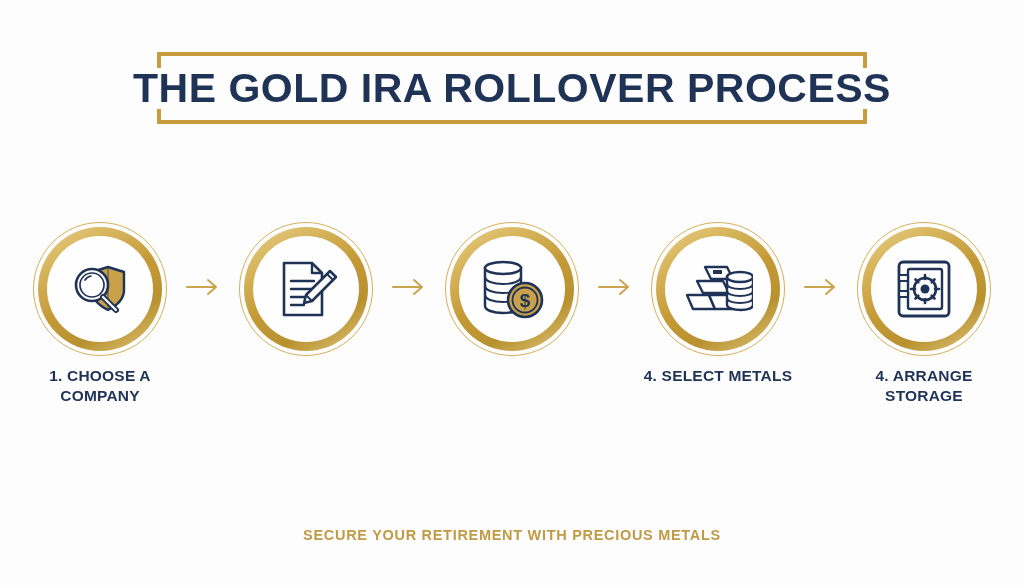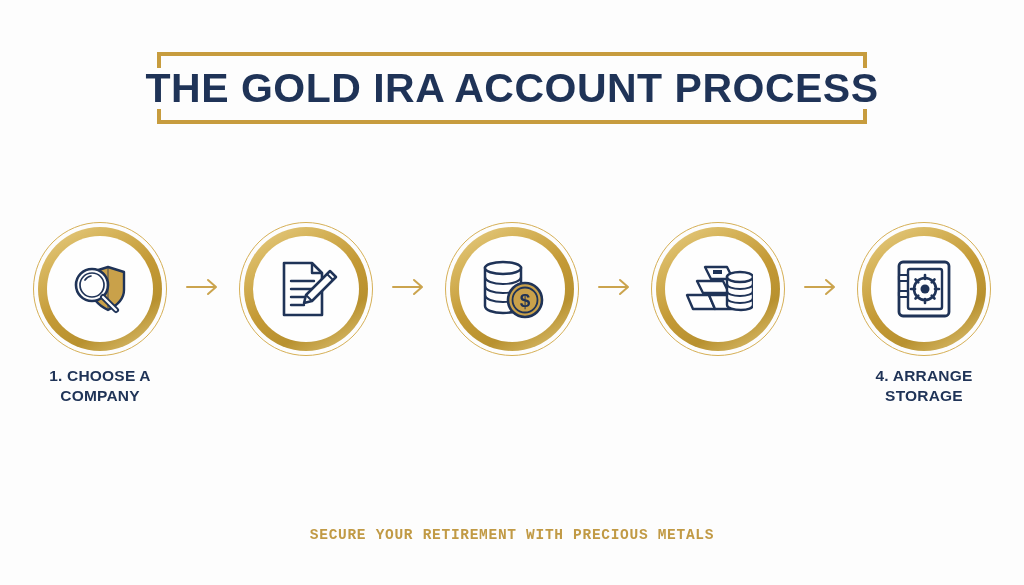--- a/index.html
+++ b/index.html
@@ -169,31 +169,30 @@
   .tagline {
     position: absolute;
     left: 0;
     top: 527px;
     width: 1024px;
     text-align: center;
     color: #c19a45;
     font-size: 14.5px;
     font-weight: bold;
     letter-spacing: 0.7px;
-    font-family: Liberation Mono, monospace;
   }
 </style>
 </head>
 <body>
 
 <div class="title-wrap">
   <div class="title-frame">
     <span class="frame-edge left"></span>
     <span class="frame-edge right"></span>
-    <h1 class="title-text">THE GOLD IRA ACCOUNT PROCESS</h1>
+    <h1 class="title-text">THE GOLD IRA ROLLOVER PROCESS</h1>
   </div>
 </div>
 
 <div class="steps">
 
   <div class="step">
     <div class="circle">
       <div class="icon-slot">
         <svg width="66" height="60" viewBox="0 0 66 60" fill="none">
           <path d="M41 8 L57 13 V31 C57 41 49 47 41 51 C33 47 25 41 25 31 V13 Z" fill="#c9a košt"></path>
@@ -288,20 +287,21 @@
           <path d="M26 34 L48 34 L54 48 L32 48 Z" fill="#fefefe" stroke="#1f3357" stroke-width="2.4" stroke-linejoin="round"></path>
 
           <path d="M44 16 V44 C44 47 51 49 58 49 C65 49 70 47 70 44 V16 Z" fill="#fefefe" stroke="#1f3357" stroke-width="2.4"></path>
           <ellipse cx="57" cy="16" rx="13" ry="5" fill="#fefefe" stroke="#1f3357" stroke-width="2.4"></ellipse>
           <path d="M44 23 C44 26 50 28 57 28 C64 28 70 26 70 23" stroke="#1f3357" stroke-width="2" fill="none"></path>
           <path d="M44 30 C44 33 50 35 57 35 C64 35 70 33 70 30" stroke="#1f3357" stroke-width="2" fill="none"></path>
           <path d="M44 37 C44 40 50 42 57 42 C64 42 70 40 70 37" stroke="#1f3357" stroke-width="2" fill="none"></path>
         </svg>
       </div>
     </div>
+    <div class="step-label">4. SELECT METALS</div>
   </div>
 
   <div class="arrow">
     <span>
       <svg width="34" height="20" viewBox="0 0 34 20" fill="none">
         <path d="M1 10 H29" stroke="#cba44e" stroke-width="2" stroke-linecap="round"></path>
         <path d="M22 3 L30 10 L22 17" stroke="#cba44e" stroke-width="2" fill="none" stroke-linecap="round" stroke-linejoin="round"></path>
       </svg>
     </span>
   </div>

